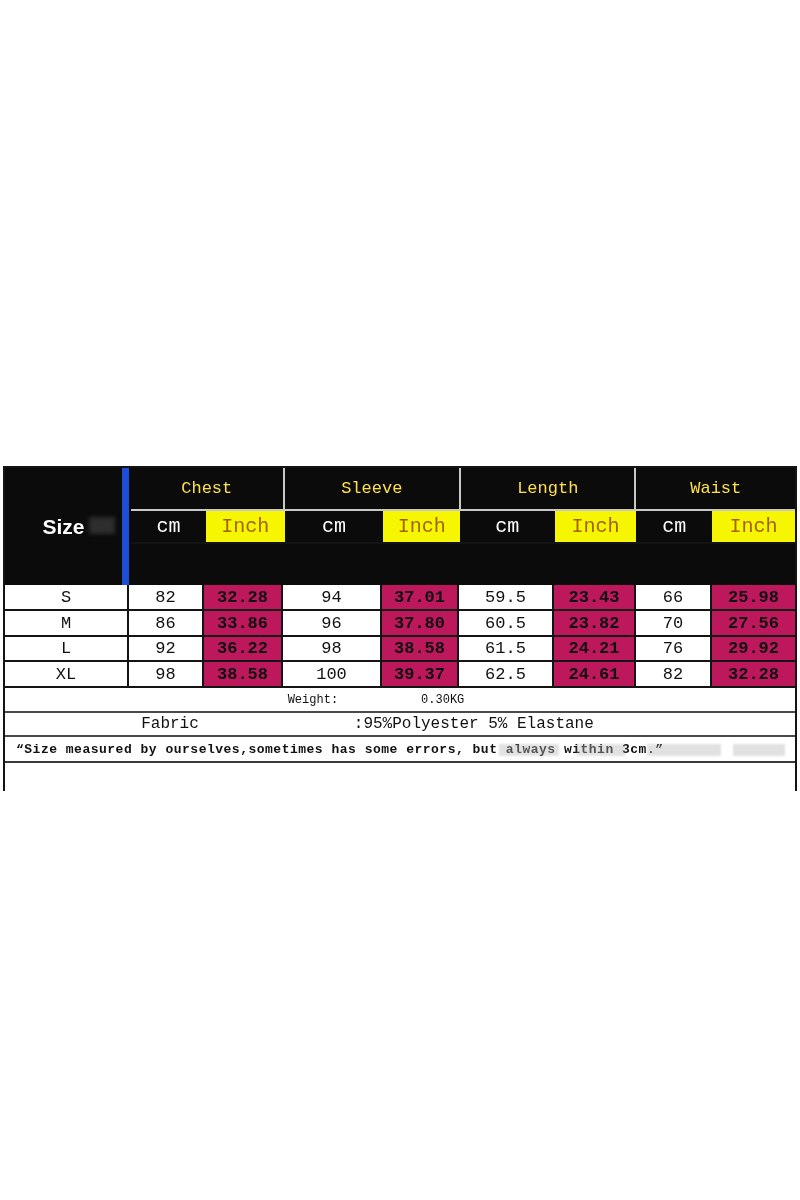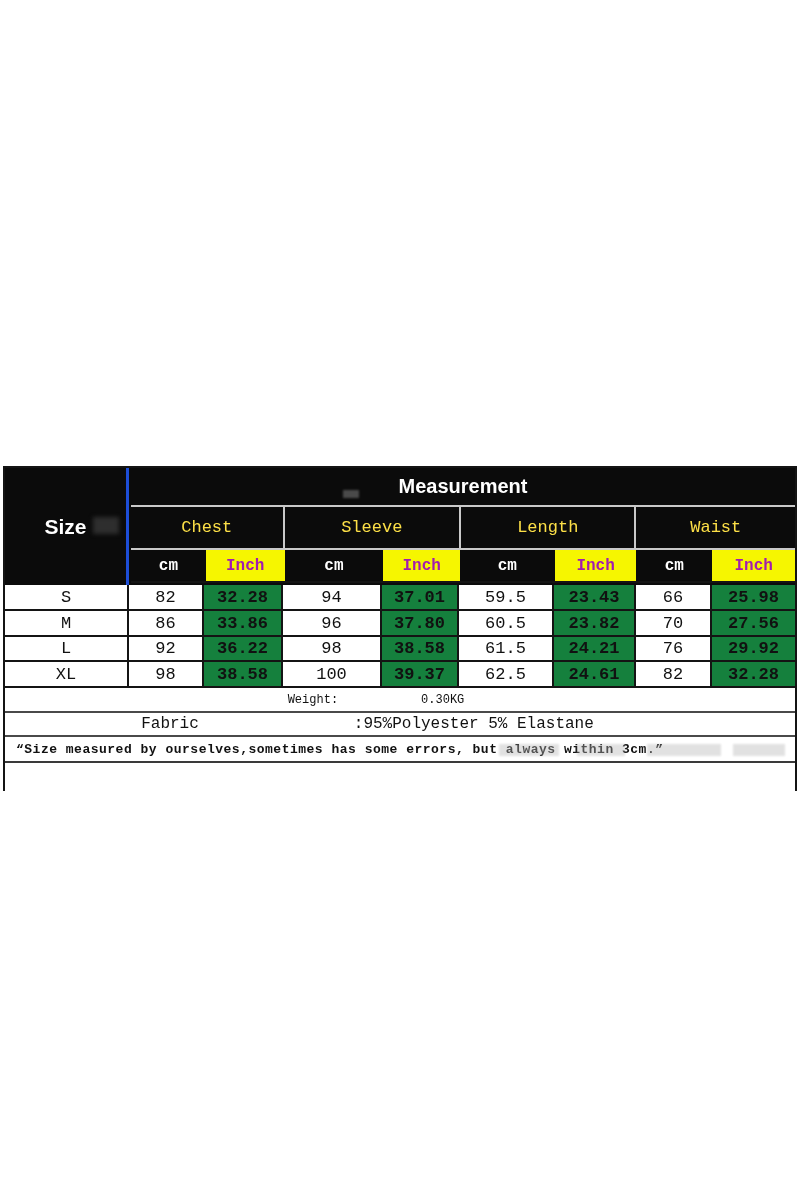--- a/index.html
+++ b/index.html
@@ -9,21 +9,21 @@
   .size-chart {
     position:absolute; left:3px; top:466px; width:794px;
     border:2px solid #141414; border-bottom:none;
     background:#ffffff;
   }
 
   
   .hdr { position:relative; height:117px; background:#0b0b0b; }
   .size-cell {
     position:absolute; left:0; top:0; width:124px; height:117px;
-    background:#0b0b0b; border-right:3px solid #1d4ed8;
+    background:#0b0b0b; border-right:7px solid #1d4ed8;
     display:flex; align-items:center; justify-content:center;
     color:#fff; font-family:"Liberation Sans",sans-serif; font-weight:bold; font-size:21px;
   }
   .size-smudge { position:absolute; right:7px; top:49px; width:26px; height:17px;
     background:#2e2e2e; filter:blur(2px); }
   .hdr-right { margin-left:126px; }
   .row-measurement {
     height:39px; display:flex; align-items:center; justify-content:center; position:relative;
     color:#fff; font-family:"Liberation Sans",sans-serif; font-weight:bold; font-size:20px;
     border-bottom:2px solid #c9c9c9;
@@ -34,37 +34,37 @@
   .group-cell {
     display:flex; align-items:center; justify-content:center;
     color:#fde047; font-weight:normal; font-size:17px;
     border-right:2px solid #c9c9c9;
     text-align:right;
   }
   .group-cell:last-child { border-right:none; }
   .g0 { width:154px; } .g1 { width:176px; } .g2 { width:177px; } .g3 { width:159px; }
   .row-units { height:33px; display:flex; border-bottom:2px solid #141414; }
   .unit-cell { display:flex; align-items:center; justify-content:center;
-    font-weight:bold; font-size:16px; }
+    font-weight:normal; font-size:20px; }
   .unit-cm   { color:#fff; background:#0b0b0b; }
-  .unit-inch { color:#a21caf; background:#f6f600; }
+  .unit-inch { color:#a16207; background:#f6f600; }
   .u0{width:75px;} .u1{width:79px;} .u2{width:99px;} .u3{width:77px;}
   .u4{width:95px;} .u5{width:82px;} .u6{width:76px;} .u7{width:83px;}
 
   
   .data-row { display:grid; grid-template-columns:124px 75px 79px 99px 77px 95px 82px 76px 83px;
     height:26px; }
   .data-row.short { height:25px; }
   .cell {
     display:flex; align-items:center; justify-content:center;
     font-size:17px; border-right:2px solid #141414; border-bottom:2px solid #141414;
     background:#fff; overflow:hidden;
   }
   .cell:last-child { border-right:none; }
-  .cell.inch { background:#15803d; font-weight:bold; }
+  .cell.inch { background:#be185d; font-weight:bold; }
 
   
   .weight-row {
     height:25px; display:flex; align-items:center; justify-content:center;
     padding-right:48px; border-bottom:2px solid #4a4a4a; font-size:12px;
   }
   .weight-row .gap { width:83px; }
   .fabric-row {
     height:24px; display:flex; align-items:center; justify-content:center;
     padding-right:65px; border-bottom:2px solid #4a4a4a; font-size:16px;gap:40px;
@@ -84,24 +84,20 @@
 <body>
 
 <div class="size-chart">
 
   <div class="hdr">
     <div class="size-cell">
       <span>Size</span>
       <span class="size-smudge"></span>
     </div>
     <div class="hdr-right">
-      <div class="row-measurement">
-        <span class="m-smudge"></span>
-        <span>Measurement</span>
-      </div>
       <div class="row-groups">
         <div class="group-cell g0">Chest</div>
         <div class="group-cell g2">Sleeve</div>
         <div class="group-cell g1">Length</div>
         <div class="group-cell g3">Waist</div>
       </div>
       <div class="row-units">
         <div class="unit-cell unit-cm  u0">cm</div>
         <div class="unit-cell unit-inch u1">Inch</div>
         <div class="unit-cell unit-cm  u2">cm</div>

